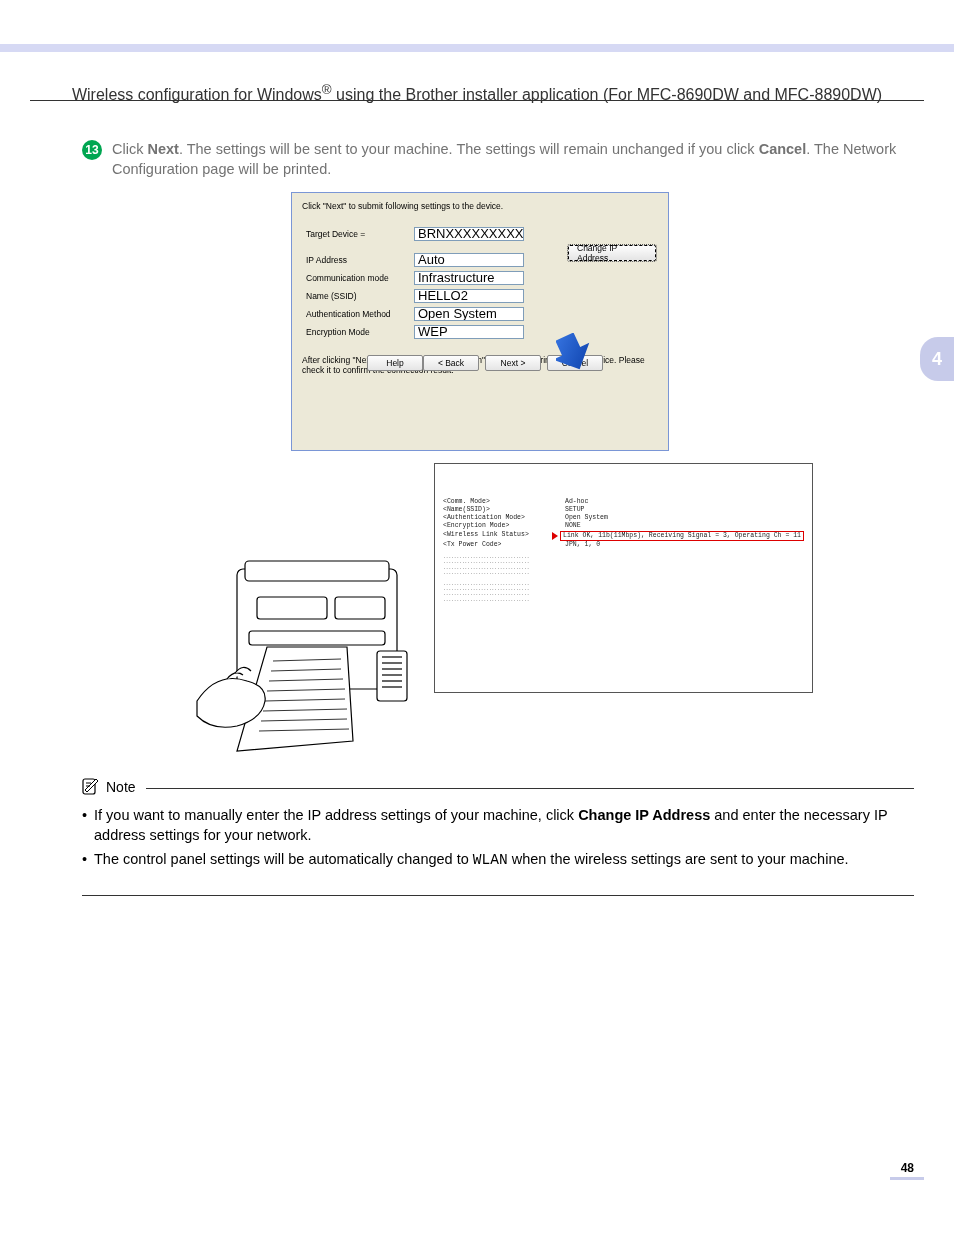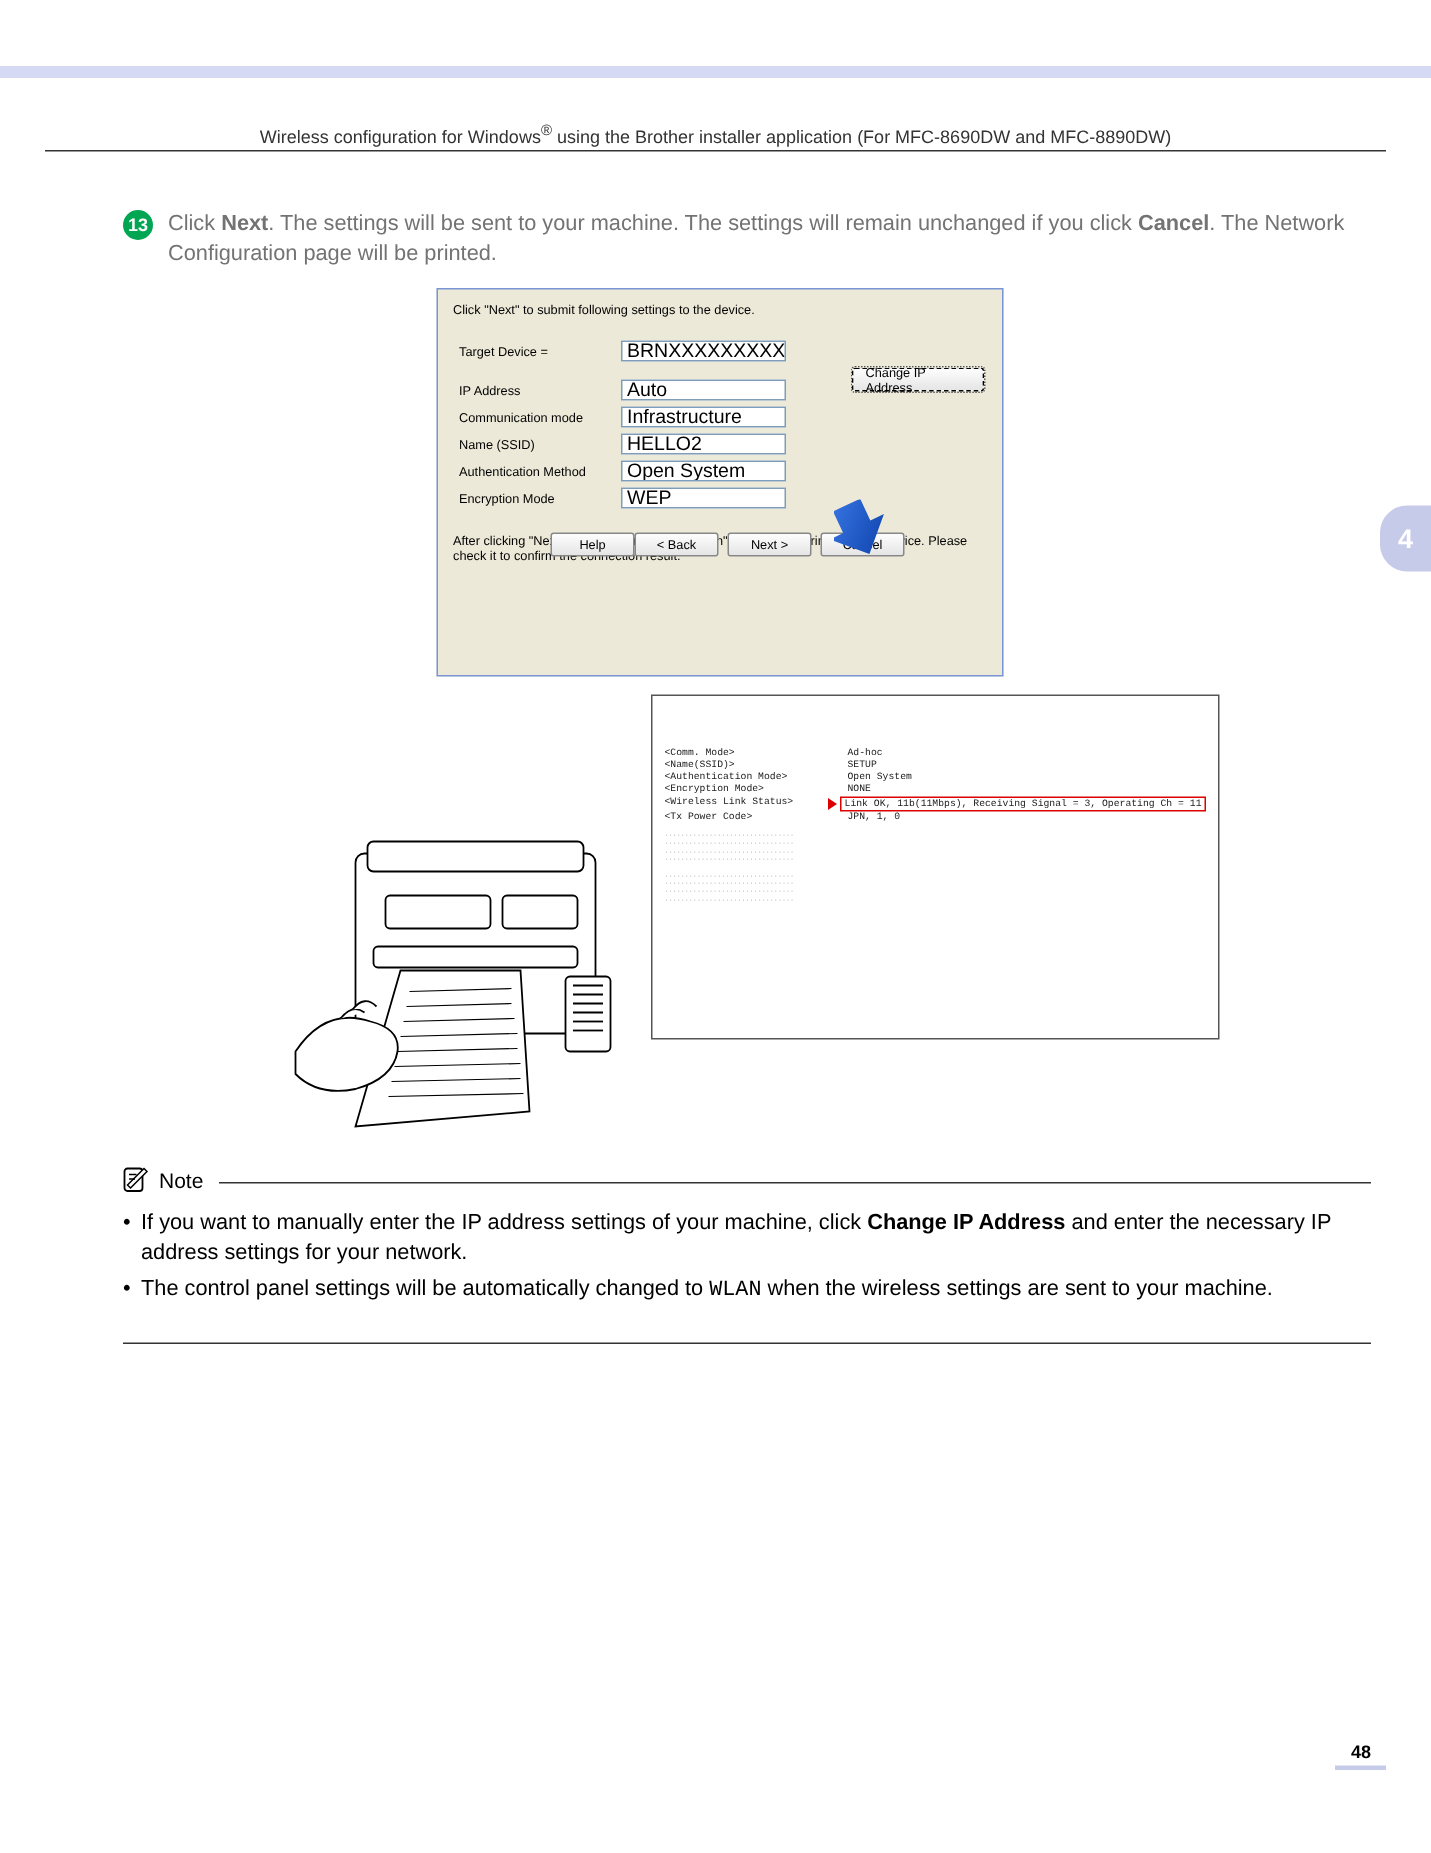--- a/index.html
+++ b/index.html
@@ -15,21 +15,21 @@
     position: absolute;
     top: 44px; left: 0; right: 0;
     height: 8px;
     background: #d6d9f4;
   }
   .header-text {
     position: absolute;
     top: 82px;
     left: 0; right: 0;
     text-align: center;
-    font-size: 12px;
+    font-size: 16px;
     color: #333;
   }
   .header-line {
     position: absolute;
     top: 100px; left: 30px; right: 30px;
     height: 1px; background: #333;
   }
   .step-bullet {
     position: absolute;
     top: 140px; left: 82px;

